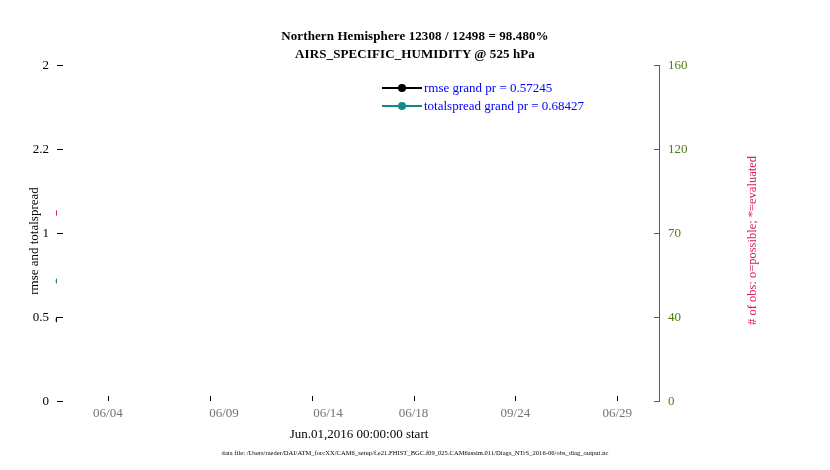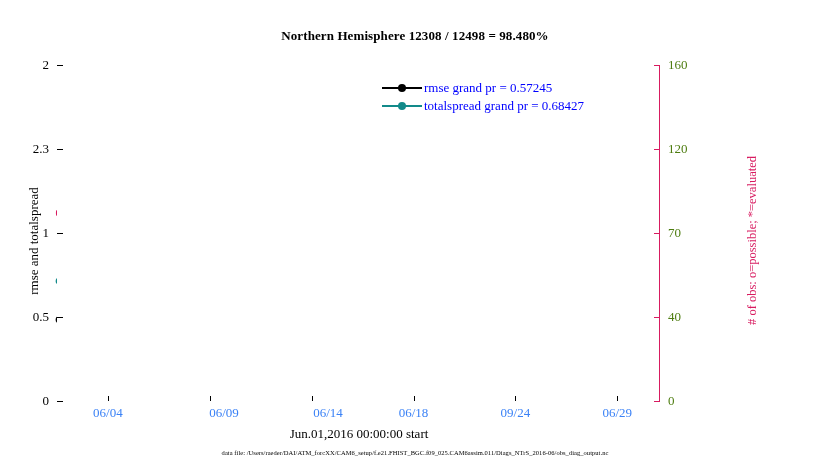--- a/index.html
+++ b/index.html
@@ -45,21 +45,21 @@
   .yl{
     position:absolute;left:0;width:49px;text-align:right;
     font-size:13px;color:#000000;transform:translateY(-50%);
   }
   .yr{
     position:absolute;left:668px;width:50px;text-align:left;
     font-size:13px;color:#4d7c0f;transform:translateY(-50%);
   }
   .xt{
     position:absolute;top:405px;width:70px;text-align:center;
-    font-size:13px;color:#3b82f6;
+    font-size:13px;color:#737373;
   }
   .tick-mark-l{position:absolute;left:57px;width:6px;height:1px;background:#000;}
   .tick-mark-r{position:absolute;left:654px;width:6px;height:1px;background:#d81b60;}
   .tick-mark-x{position:absolute;top:396px;width:1px;height:5px;background:#000;}
 
   .ylabel-left{
     position:absolute;left:-96px;top:233px;width:260px;
     text-align:center;font-size:13px;color:#000000;
     transform:rotate(-90deg);
   }
@@ -104,20 +104,21 @@
     overflow:visible;
   }
 </style>
 </head>
 <body>
 
 <div id="figure">
 
   <div class="title-block">
     <div class="title-line">Northern Hemisphere 12308 / 12498 = 98.480%</div>
+    <div class="title-line">AIRS_SPECIFIC_HUMIDITY @ 525 hPa</div>
   </div>
 
   <div class="plot-frame">
     <div id="grid-layer">
         <div class="gridline-v" style="left: 50.9px; background: rgb(191, 191, 191);"></div>
         <div class="gridline-v" style="left: 152.8px; background: rgb(191, 191, 191);"></div>
         <div class="gridline-v" style="left: 254.6px; background: rgb(191, 191, 191);"></div>
         <div class="gridline-v" style="left: 356.5px; background: rgb(191, 191, 191);"></div>
         <div class="gridline-v" style="left: 458.4px; background: rgb(191, 191, 191);"></div>
         <div class="gridline-v" style="left: 560.2px; background: rgb(191, 191, 191);"></div>
@@ -844,21 +845,21 @@
   </div>
   <div class="plot-frame right-axis"></div>
 
   <div class="ytick-left-wrap" id="axis-layer">
       <div class="yl" style="top: 401px;">0</div>
       <div class="tick-mark-l" style="top: 401px;"></div>
       <div class="yl" style="top: 317px;">0.5</div>
       <div class="tick-mark-l" style="top: 317px;"></div>
       <div class="yl" style="top: 233px;">1</div>
       <div class="tick-mark-l" style="top: 233px;"></div>
-      <div class="yl" style="top: 149px;">2.3</div>
+      <div class="yl" style="top: 149px;">2.2</div>
       <div class="tick-mark-l" style="top: 149px;"></div>
       <div class="yl" style="top: 65px;">2</div>
       <div class="tick-mark-l" style="top: 65px;"></div>
       <div class="yr" style="top: 401px;">0</div>
       <div class="tick-mark-r" style="top: 401px;"></div>
       <div class="yr" style="top: 317px;">40</div>
       <div class="tick-mark-r" style="top: 317px;"></div>
       <div class="yr" style="top: 233px;">70</div>
       <div class="tick-mark-r" style="top: 233px;"></div>
       <div class="yr" style="top: 149px;">120</div>

